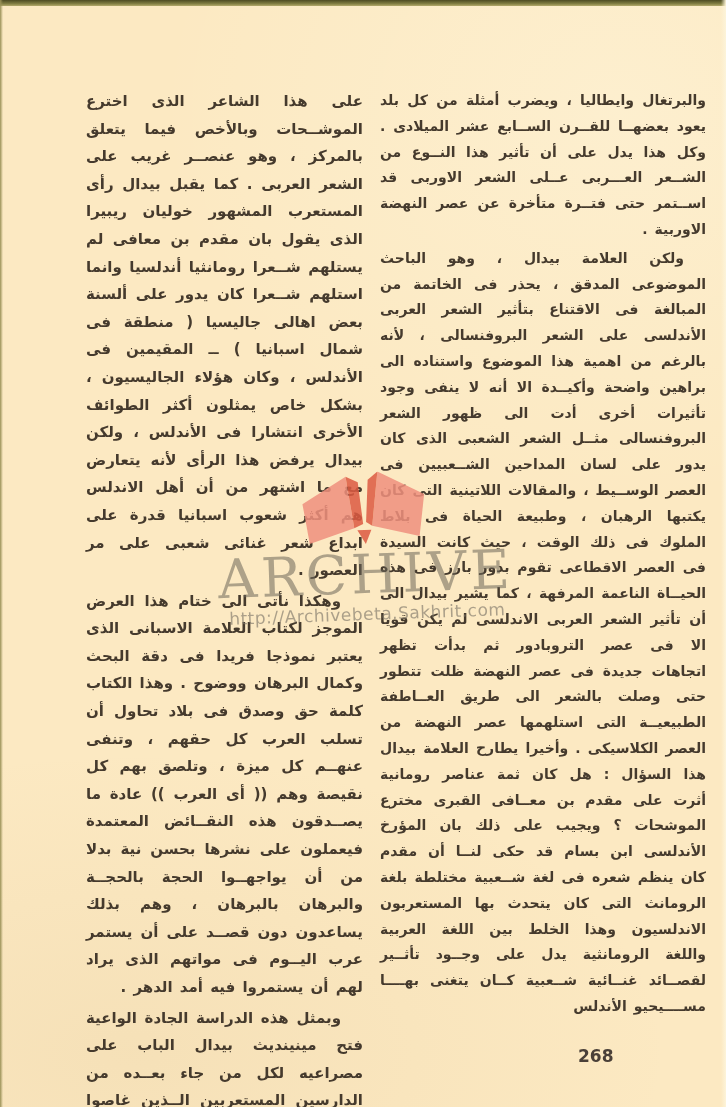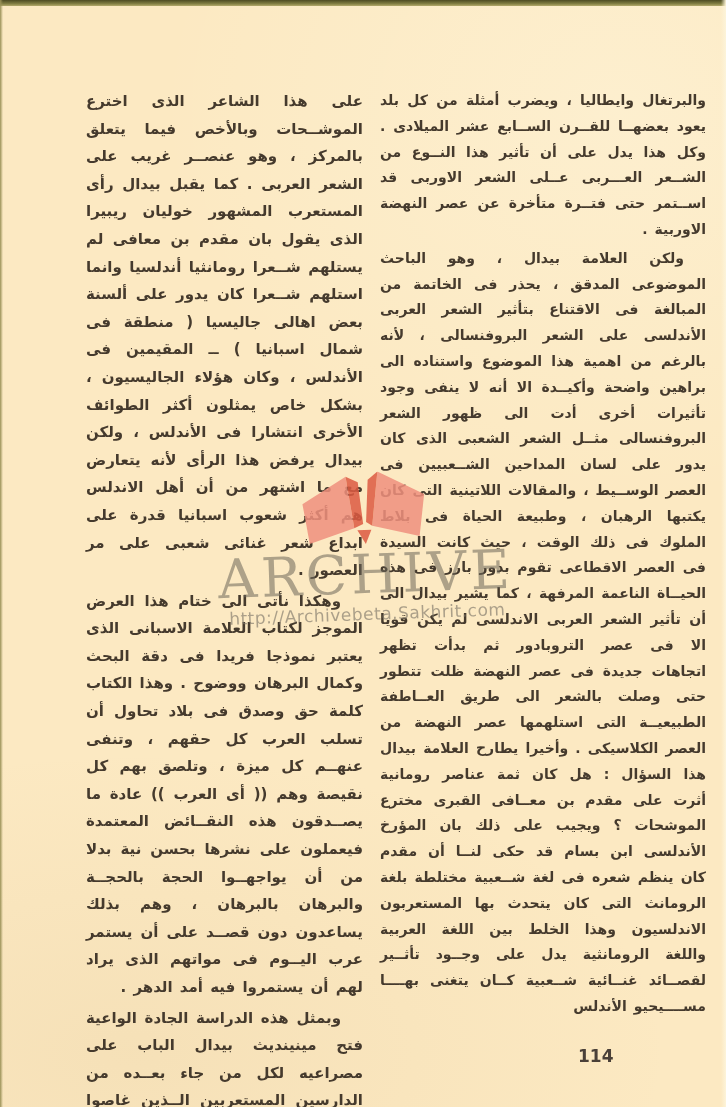--- a/index.html
+++ b/index.html
@@ -101,15 +101,15 @@
       <polygon points="4,30 48,4 55,56 10,70" fill="#f0907e"></polygon>
       <polygon points="126,24 80,0 73,54 120,66" fill="#f0907e"></polygon>
       <polygon points="48,4 60,10 64,52 55,56" fill="#dd5a42"></polygon>
       <polygon points="80,0 70,8 67,50 73,54" fill="#dd5a42"></polygon>
       <polygon points="58,58 72,58 66,72" fill="#dd5a42"></polygon>
     </svg>
     <div class="wm-text">ARCHIVE</div>
     <div class="wm-url">http://Archivebeta.Sakhrit.com</div>
   </div>
 
-  <div class="page-number">114</div>
+  <div class="page-number">268</div>
 
 </div>
 
 </body></html>

